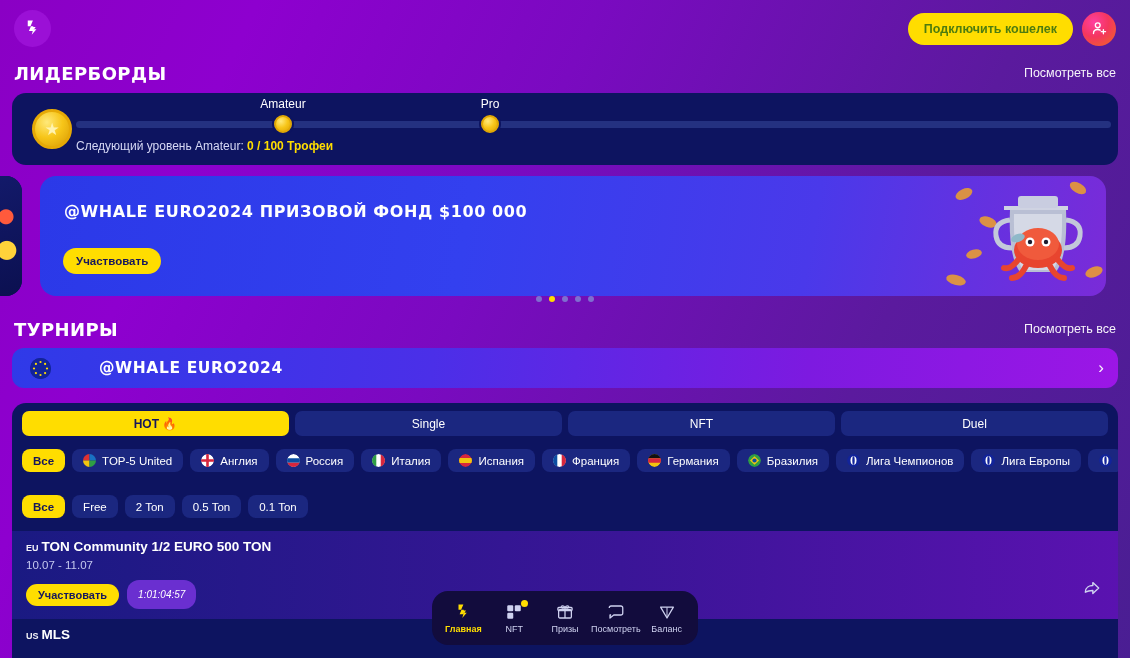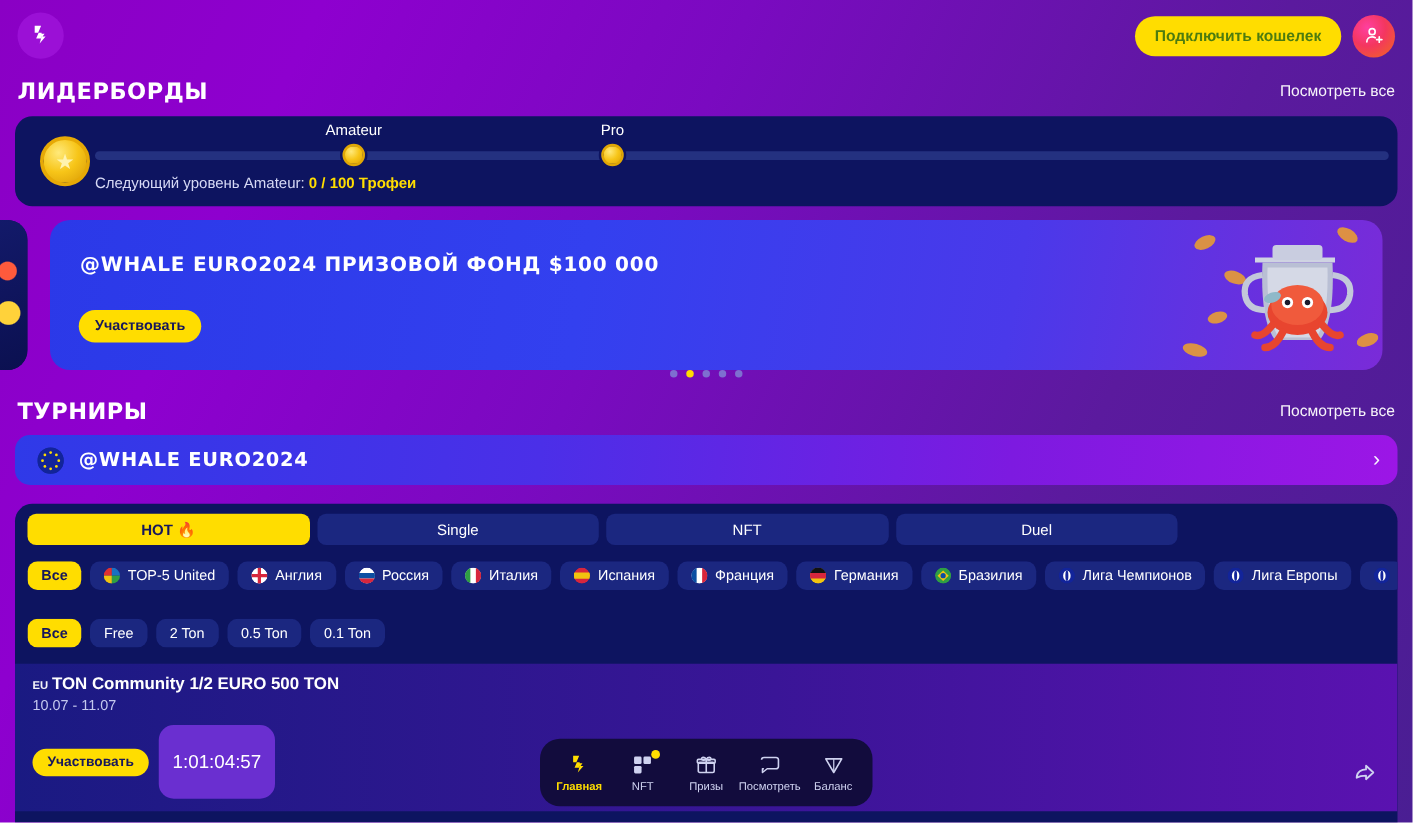--- a/index.html
+++ b/index.html
@@ -144,20 +144,21 @@
   .dot-i { width: 6px; height: 6px; border-radius: 50%; background: #7e6fd0; }
   .dot-i.on { background: #ffdd00; }
 
   
   .tour-row {
     position: absolute; left: 12px; top: 348px;
     width: 1106px; height: 40px; border-radius: 12px;
     background: linear-gradient(95deg, #2f3ae8 0%, #4b2fe8 38%, #7d1ae0 72%, #9c16e6 100%);
     display: flex; align-items: center; padding: 0 14px 0 18px;
     cursor: pointer;
+    gap: 36px;
   }
   .eu-circle {
     width: 21px; height: 21px; border-radius: 50%;
     background: #12249a; flex: 0 0 auto; position: relative;
     margin-right: 12px;
   }
   .tour-row-title {
     font-size: 15.5px; font-weight: 800; letter-spacing: 0.6px;
     font-family: "DejaVu Sans", sans-serif; flex: 1;
   }
@@ -165,21 +166,21 @@
 
   
   .panel {
     position: absolute; left: 12px; top: 403px;
     width: 1106px; height: 255px;
     background: #0d1460; border-radius: 14px 14px 0 0;
     overflow: hidden;
   }
   .tabs {
     position: absolute; left: 10px; top: 8px;
-    display: flex; gap: 6px; width: 920px;
+    display: flex; gap: 6px; width: 1086px;
   }
   .tab {
     flex: 1; height: 25px; border-radius: 7px;
     background: #1b2780; color: #fff;
     font-size: 12px; border: none; cursor: pointer;
     display: flex; align-items: center; justify-content: center;
     font-family: "Liberation Sans", sans-serif;
   }
   .tab.active { background: #ffdd00; color: #16175c; font-weight: 700; }
 
@@ -213,21 +214,21 @@
   .titem-meta b { color: #ffdd00; }
   .titem-actions { display: flex; align-items: center; gap: 8px; margin-top: 9px; }
   .join-btn {
     background: #ffdd00; color: #16175c; border: none;
     border-radius: 13px; font-size: 11px; font-weight: 700;
     padding: 5px 12px; cursor: pointer;
     font-family: "Liberation Sans", sans-serif;
   }
   .timer {
     background: #6a2fd0; color: #fff; border-radius: 12px;
-    font-size: 15px; padding: 21px 11px;
+    font-size: 10px; padding: 9px 11px; font-style: italic;
   }
   .share-btn {
     position: absolute; right: 16px; bottom: 18px;
     background: none; border: none; cursor: pointer; padding: 0;
   }
 
   
   .bottomnav {
     position: absolute; left: 50%; transform: translateX(-50%);
     bottom: 13px; width: 266px; height: 54px;

